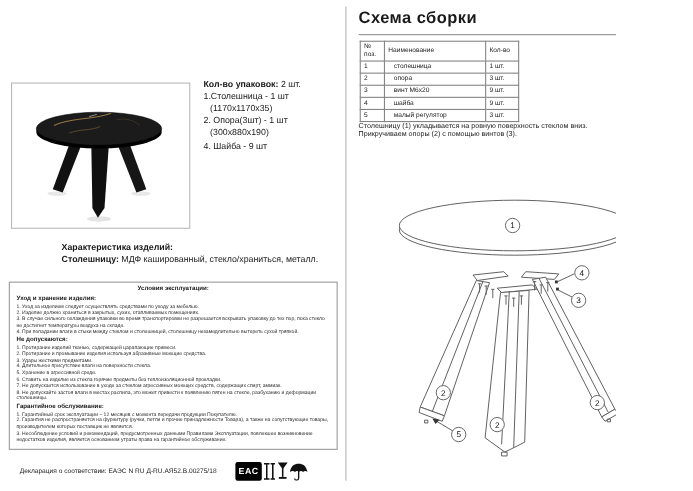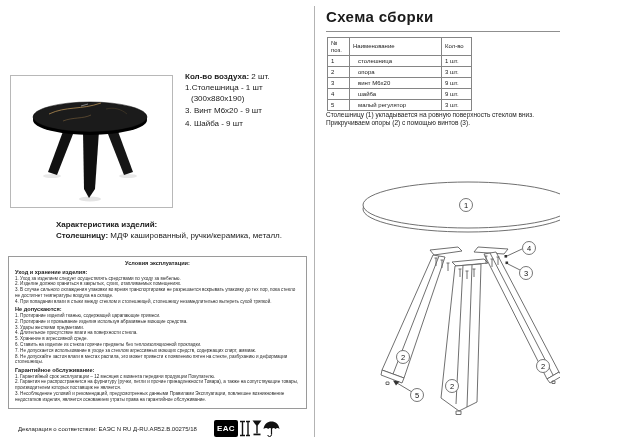--- a/index.html
+++ b/index.html
@@ -170,30 +170,31 @@
       <ellipse cx="79" cy="44" rx="57" ry="15" fill="#000"></ellipse>
       <ellipse cx="79" cy="41" rx="57" ry="15" fill="#1b1b1b" stroke="#000" stroke-width="0.5"></ellipse>
       <path d="M38,38 C55,30 70,34 90,27" stroke="#a8854f" stroke-width="1" fill="none" opacity="0.85"></path>
       <path d="M52,45 C62,41 72,43 80,39" stroke="#8f6f42" stroke-width="0.7" fill="none" opacity="0.7"></path>
       <path d="M95,33 C103,31 110,33 116,38" stroke="#6d5632" stroke-width="0.6" fill="none" opacity="0.6"></path>
       <path d="M70,30 l7,-2" stroke="#d9d9d9" stroke-width="0.7" fill="none" opacity="0.8"></path>
     </svg>
   </div>
 
   <div class="abs pack">
-    <div><b>Кол-во воздуха:</b> <span>2 шт.</span></div>
+    <div><b>Кол-во упаковок:</b> <span>2 шт.</span></div>
     <div>1.Столешница - 1 шт</div>
+    <div style="padding-left:6px">(1170х1170х35)</div>
+    <div>2. Опора(3шт) - 1 шт</div>
     <div style="padding-left:6px">(300х880х190)</div>
-    <div class="hw">3. Винт М6х20 - 9 шт</div>
     <div class="hw">4. Шайба - 9 шт</div>
   </div>
 
   <div class="abs chars">
     <div style="font-weight:bold">Характеристика изделий:</div>
-    <div><b>Столешницу:</b> <span>МДФ кашированный, ручки/керамика, металл.</span></div>
+    <div><b>Столешницу:</b> <span>МДФ кашированный, стекло/храниться, металл.</span></div>
   </div>
 
   <div class="abs cond">
     <div class="cond-title">Условия эксплуатации:</div>
     <div class="cond-sub">Уход и хранение изделия:</div>
     <div class="cond-item">1. Уход за изделием следует осуществлять средствами по уходу за мебелью.</div>
     <div class="cond-item">2. Изделие должно храниться в закрытых, сухих, отапливаемых помещениях.</div>
     <div class="cond-item">3. В случае сильного охлаждения упаковки во время транспортировки не разрешается вскрывать упаковку до тех пор, пока стекло не достигнет температуры воздуха на складе.</div>
     <div class="cond-item">4. При попадании влаги в стыки между стеклом и столешницей, столешницу незамедлительно вытереть сухой тряпкой.</div>
     <div class="cond-sub">Не допускаются:</div>

